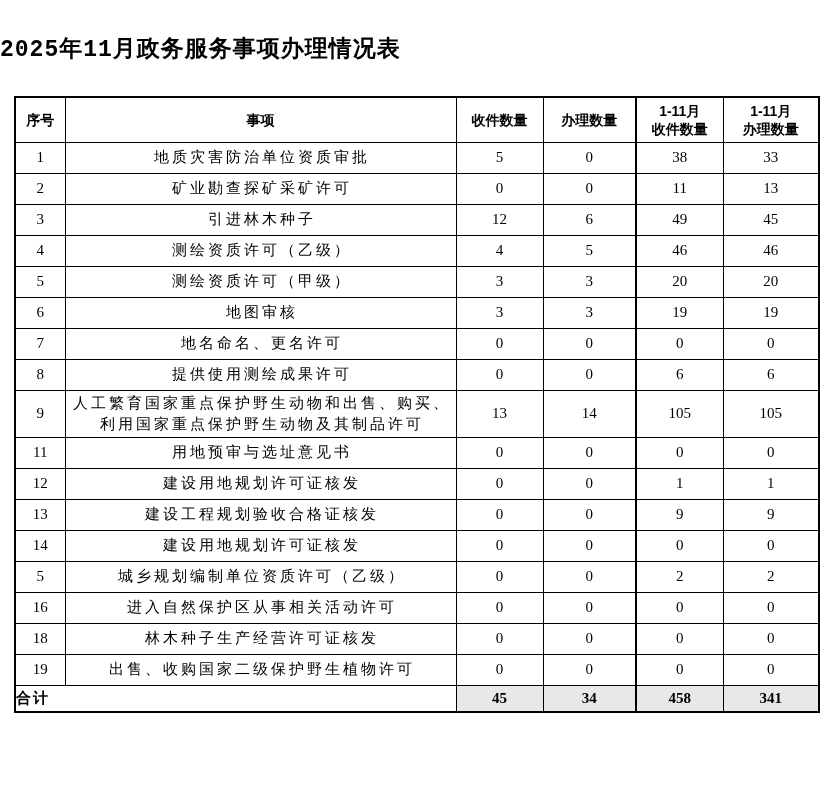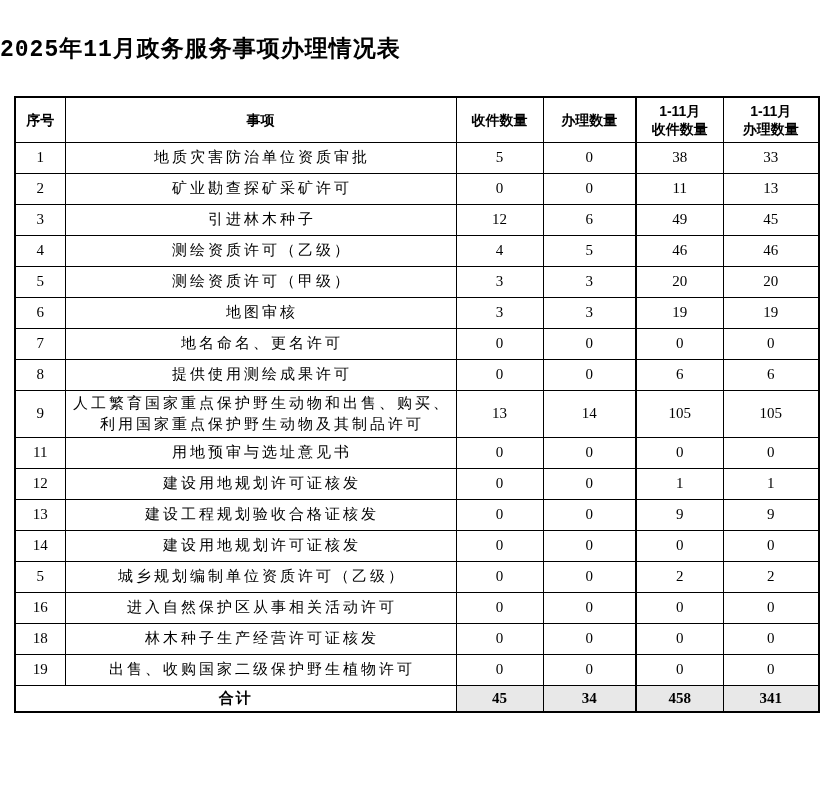--- a/index.html
+++ b/index.html
@@ -65,21 +65,21 @@
     padding: 2px 4px 2px 7px;
     letter-spacing: 3px;
     line-height: 1.4;
   }
   td.num {
     text-align: center;
     font-family: "Liberation Serif", "DejaVu Serif", serif;
   }
   table.report tfoot td { height: 27px; }
   td.total-label {
-    text-align: center;
+    text-align: left;
     font-family: "Liberation Sans", "DejaVu Sans", sans-serif;
     font-weight: bold;
     font-size: 15px;
     letter-spacing: 2px;
     background: #ffffff;
   }
   td.total-num {
     text-align: center;
     font-weight: bold;
     font-size: 15px;

